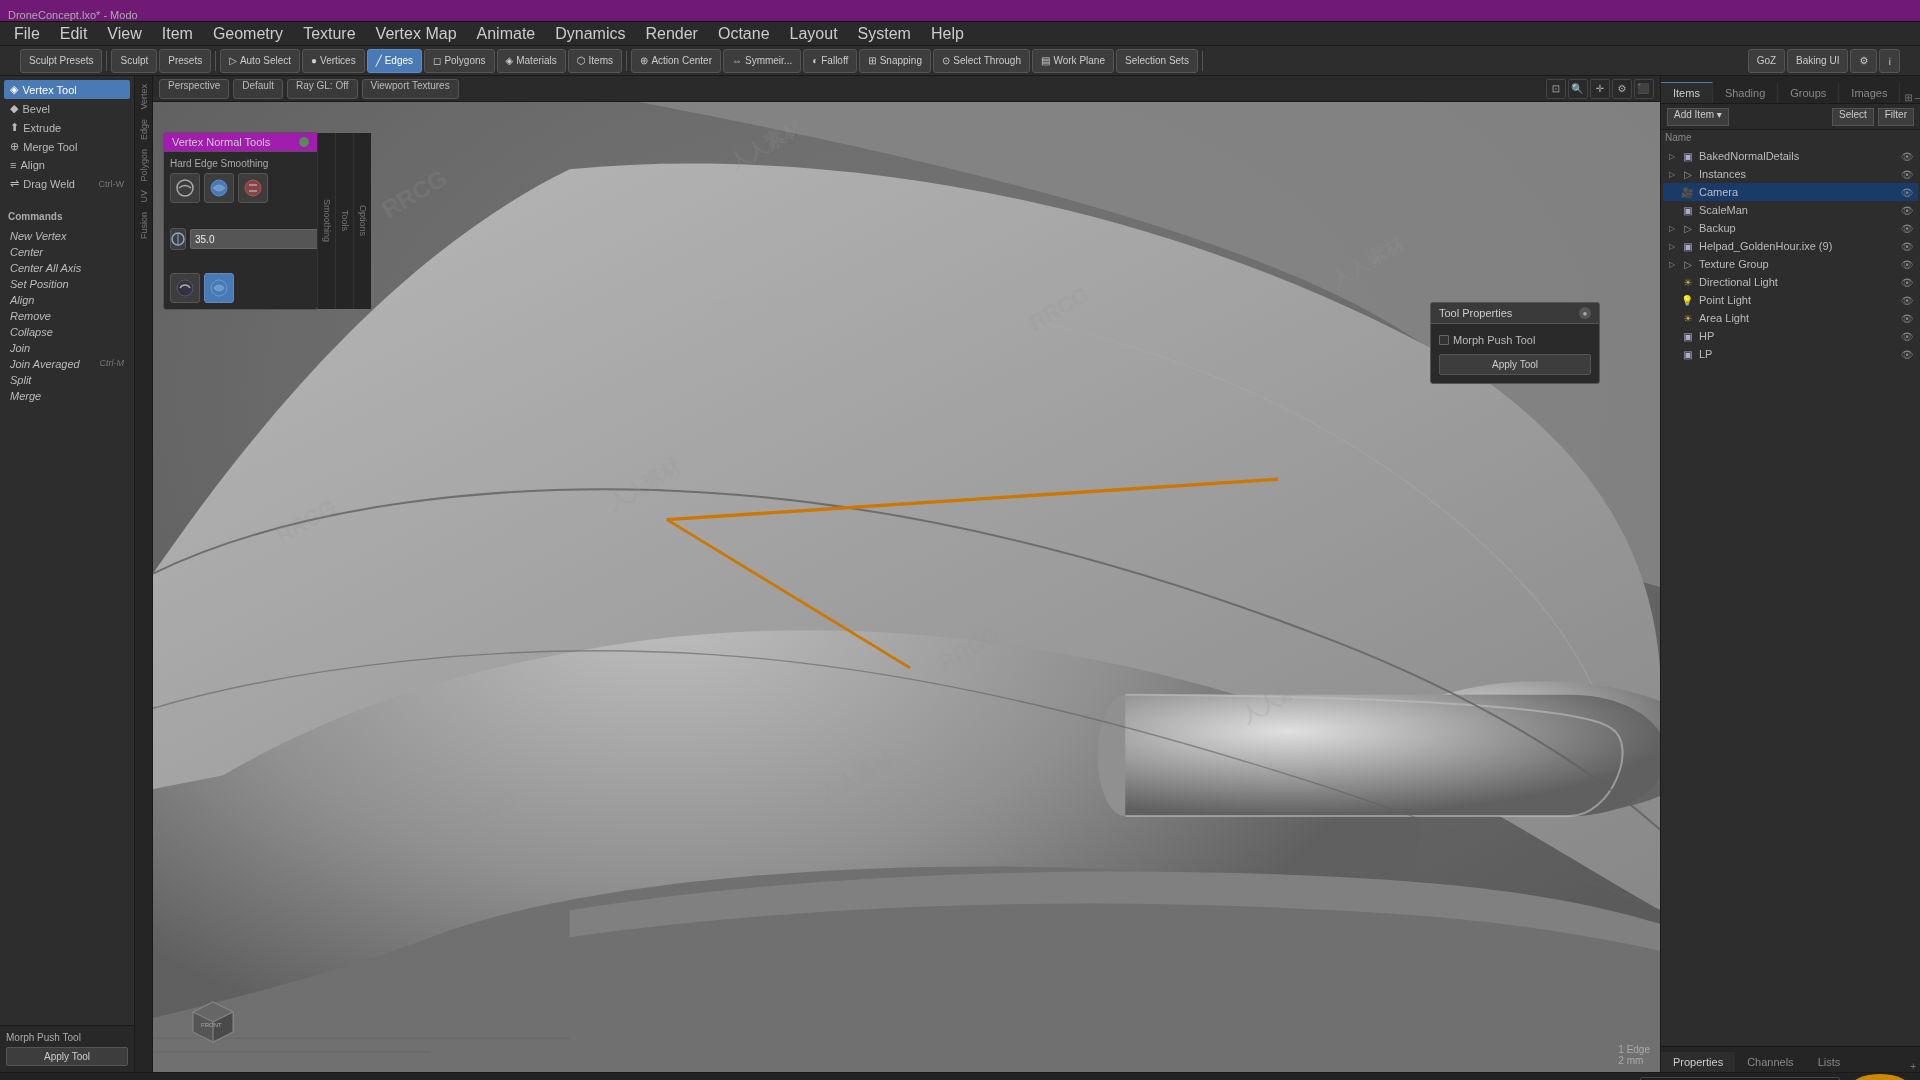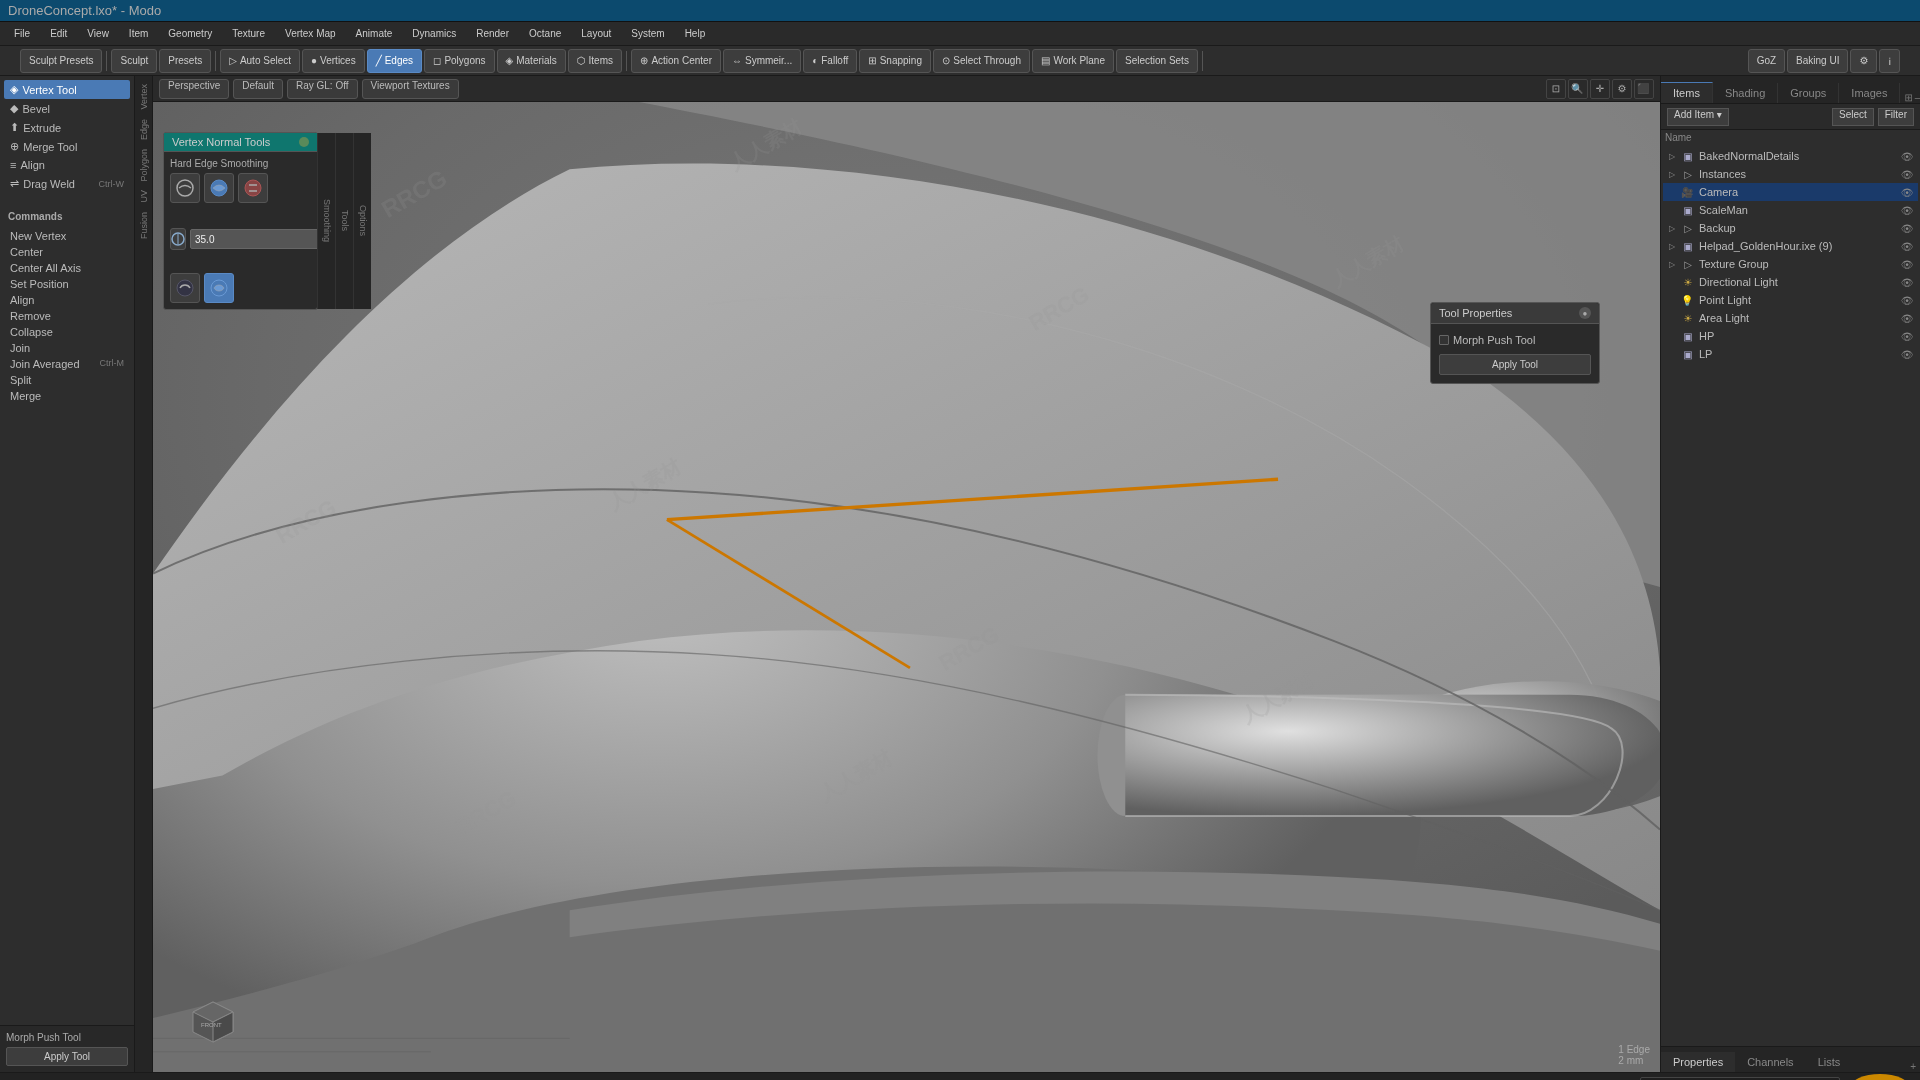--- a/index.html
+++ b/index.html
@@ -18,32 +18,32 @@
       height: 24px;
       background: #2a2a2a;
       display: flex;
       align-items: center;
       padding: 0 6px;
       gap: 4px;
       border-bottom: 1px solid #1a1a1a;
     }
     .menu-item {
       padding: 2px 8px;
-      font-size: 10px;
+      font-size: 16px;
       color: #ccc;
       cursor: pointer;
       border-radius: 2px;
     }
     #title-bar {
       height: 22px;
-      background: #0c4a6e;
-      display: flex;
-      align-items: center;
+      background: #701a75;
+      display: flex;
+      align-items: flex-end;
       padding: 0 8px;
-      font-size: 13px;
+      font-size: 11px;
       color: #aaa;
       border-bottom: 1px solid #111;
     }
 
     
     #toolbar {
       height: 30px;
       background: #2d2d2d;
       display: flex;
       align-items: center;
@@ -125,20 +125,21 @@
       font-weight: bold;
       padding: 2px 4px;
       margin-bottom: 4px;
     }
     .cmd-item {
       padding: 2px 6px;
       cursor: pointer;
       border-radius: 2px;
       font-size: 11px;
       color: #bbb;
+      font-style: italic;
     }
 
     #morph-panel {
       margin-top: auto;
       padding: 6px;
       background: #282828;
       border-top: 1px solid #1a1a1a;
     }
     .morph-header {
       font-size: 10px;
@@ -273,21 +274,21 @@
     #vertex-panel {
       position: absolute;
       left: 10px;
       top: 30px;
       width: 155px;
       background: #2a2a2a;
       border: 1px solid #555;
       border-radius: 3px;
     }
     #vertex-panel-header {
-      background: #0f766e;
+      background: #a21caf;
       padding: 3px 8px;
       border-bottom: 1px solid #555;
       display: flex;
       align-items: center;
       justify-content: space-between;
       font-size: 11px;
       color: #ccc;
     }
     .vp-indicator {
       width: 10px;

